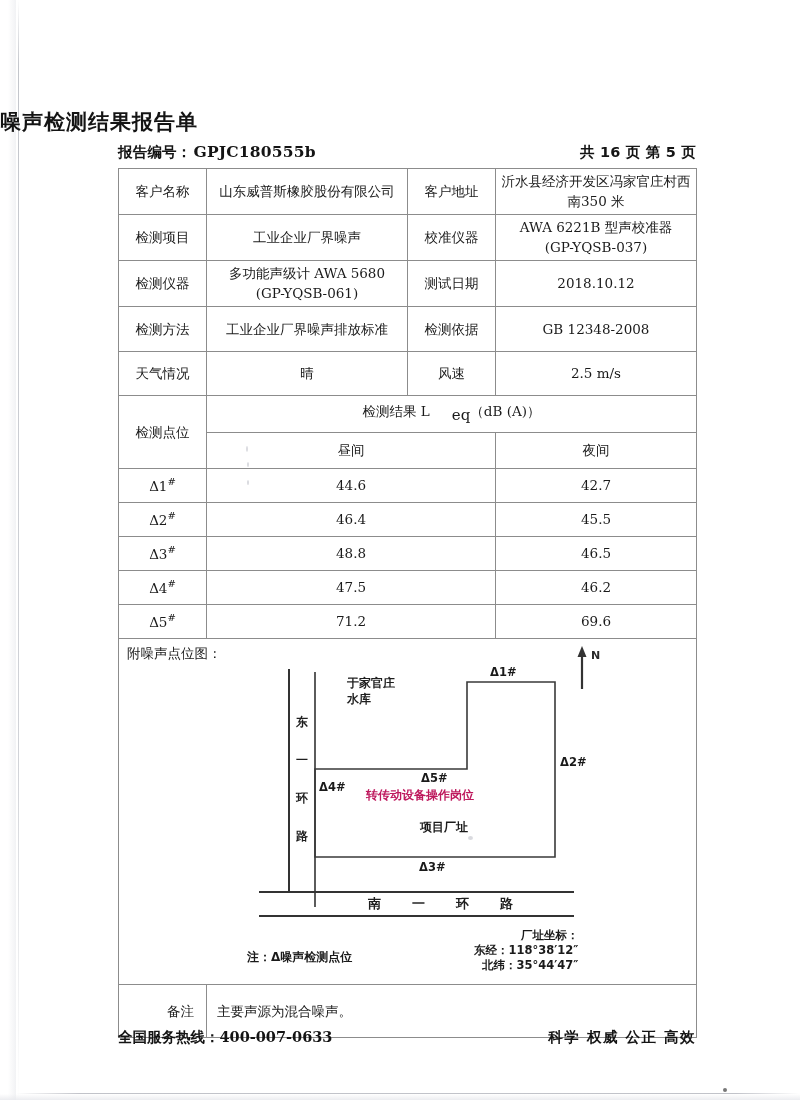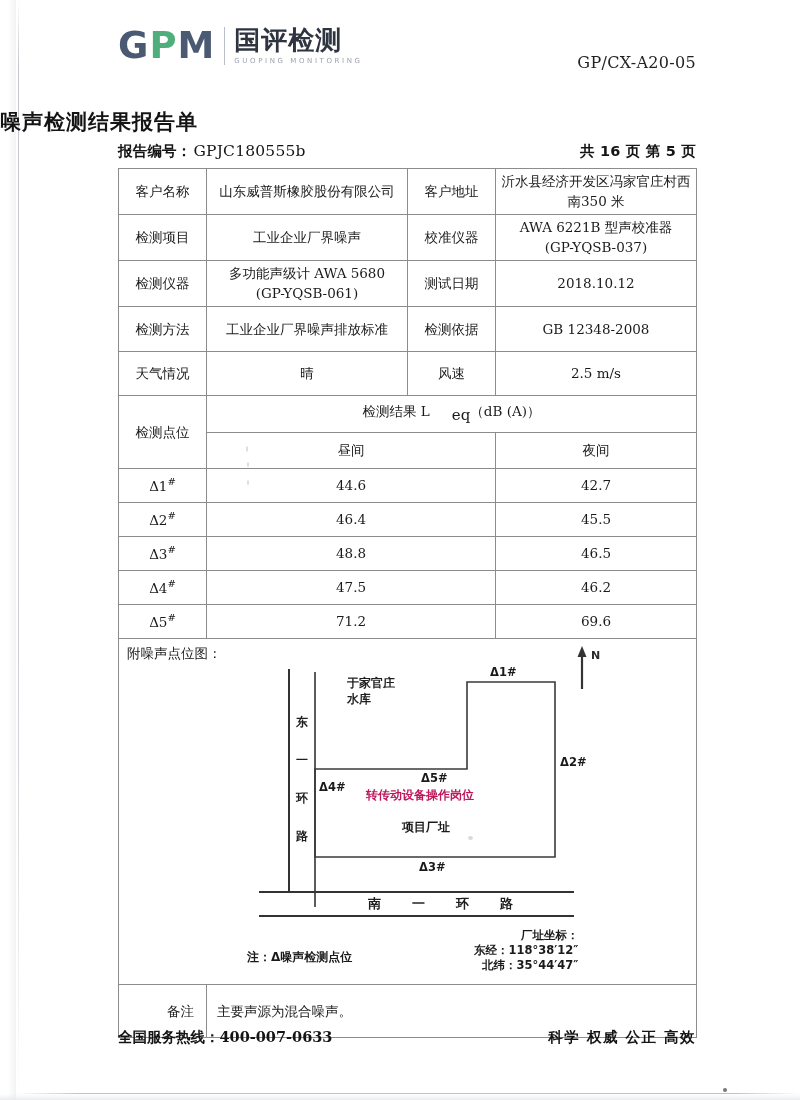--- a/index.html
+++ b/index.html
@@ -136,21 +136,21 @@
   }
   .report-no {
     font-family: "DejaVu Sans", "Liberation Sans", sans-serif;
     font-weight: 700;
     font-size: 14.5px;
     color: #141414;
     letter-spacing: .2px;
   }
   .report-no .val {
     font-family: "DejaVu Serif", "Liberation Serif", serif;
-    font-weight: 400;
+    font-weight: 700;
     font-size: 15.5px;
     margin-left: 2px;
   }
   .page-no {
     font-family: "DejaVu Sans", "Liberation Sans", sans-serif;
     font-weight: 700;
     font-size: 14.5px;
     color: #141414;
     letter-spacing: .2px;
   }
@@ -253,31 +253,20 @@
 </head>
 <body>
 
 <div class="scan-edge-left2"></div>
 <div class="scan-edge-left"></div>
 <div class="scan-edge-bottom2"></div>
 <div class="scan-edge-bottom"></div>
 
 <div class="page">
 
-  <div class="header">
-    <div class="logo">
-      <div class="logo-mark"><span class="logo-g">G</span><span class="logo-p">P</span><span class="logo-m">M</span></div>
-      <div class="logo-divider"></div>
-      <div class="logo-cn-wrap">
-        <div class="logo-cn">国评检测</div>
-        <div class="logo-en">GUOPING MONITORING</div>
-      </div>
-    </div>
-    <div class="doc-code">GP/CX-A20-05</div>
-  </div>
 
   <div class="title">噪声检测结果报告单</div>
 
   <div class="report-line">
     <div class="report-no"><span>报告编号：</span><span class="val">GPJC180555b</span></div>
     <div class="page-no">共 16 页   第 5 页</div>
   </div>
 
   <table class="main-table">
     <colgroup>
@@ -391,21 +380,21 @@
 
           <div style="position:absolute;left:216px;top:256px;width:220px;text-align:center;font-family:'DejaVu Sans','Liberation Sans',sans-serif;font-size:13px;font-weight:700;letter-spacing:9px;color:#1e1e1e;">南　一　环　路</div>
 
           <div style="position:absolute;left:371px;top:25px;font-family:'DejaVu Sans','Liberation Sans',sans-serif;font-size:11.5px;font-weight:700;color:#1a1a1a;">Δ1#</div>
           <div style="position:absolute;left:441px;top:115px;font-family:'DejaVu Sans','Liberation Sans',sans-serif;font-size:11.5px;font-weight:700;color:#1a1a1a;">Δ2#</div>
           <div style="position:absolute;left:300px;top:220px;font-family:'DejaVu Sans','Liberation Sans',sans-serif;font-size:11.5px;font-weight:700;color:#1a1a1a;">Δ3#</div>
           <div style="position:absolute;left:200px;top:140px;font-family:'DejaVu Sans','Liberation Sans',sans-serif;font-size:11.5px;font-weight:700;color:#1a1a1a;">Δ4#</div>
           <div style="position:absolute;left:302px;top:131px;font-family:'DejaVu Sans','Liberation Sans',sans-serif;font-size:11.5px;font-weight:700;color:#1a1a1a;">Δ5#</div>
 
           <div style="position:absolute;left:247px;top:148px;font-family:'DejaVu Sans','Liberation Sans',sans-serif;font-size:12px;font-weight:700;color:#be185d;">转传动设备操作岗位</div>
-          <div style="position:absolute;left:283px;top:180px;font-family:'DejaVu Sans','Liberation Sans',sans-serif;font-size:12px;font-weight:700;color:#1a1a1a;">项目厂址</div>
+          <div style="position:absolute;left:301px;top:180px;font-family:'DejaVu Sans','Liberation Sans',sans-serif;font-size:12px;font-weight:700;color:#1a1a1a;">项目厂址</div>
 
           <div style="position:absolute;left:128px;top:310px;font-family:'DejaVu Sans','Liberation Sans',sans-serif;font-size:12px;font-weight:700;color:#1a1a1a;">注：Δ噪声检测点位</div>
 
           <div style="position:absolute;left:355px;top:289px;font-family:'DejaVu Sans','Liberation Sans',sans-serif;font-size:11.5px;font-weight:700;color:#1a1a1a;line-height:15px;text-align:right;">
             <div>厂址坐标：</div>
             <div>东经：118°38′12″</div>
             <div>北纬：35°44′47″</div>
           </div>
         </td>
       </tr>

